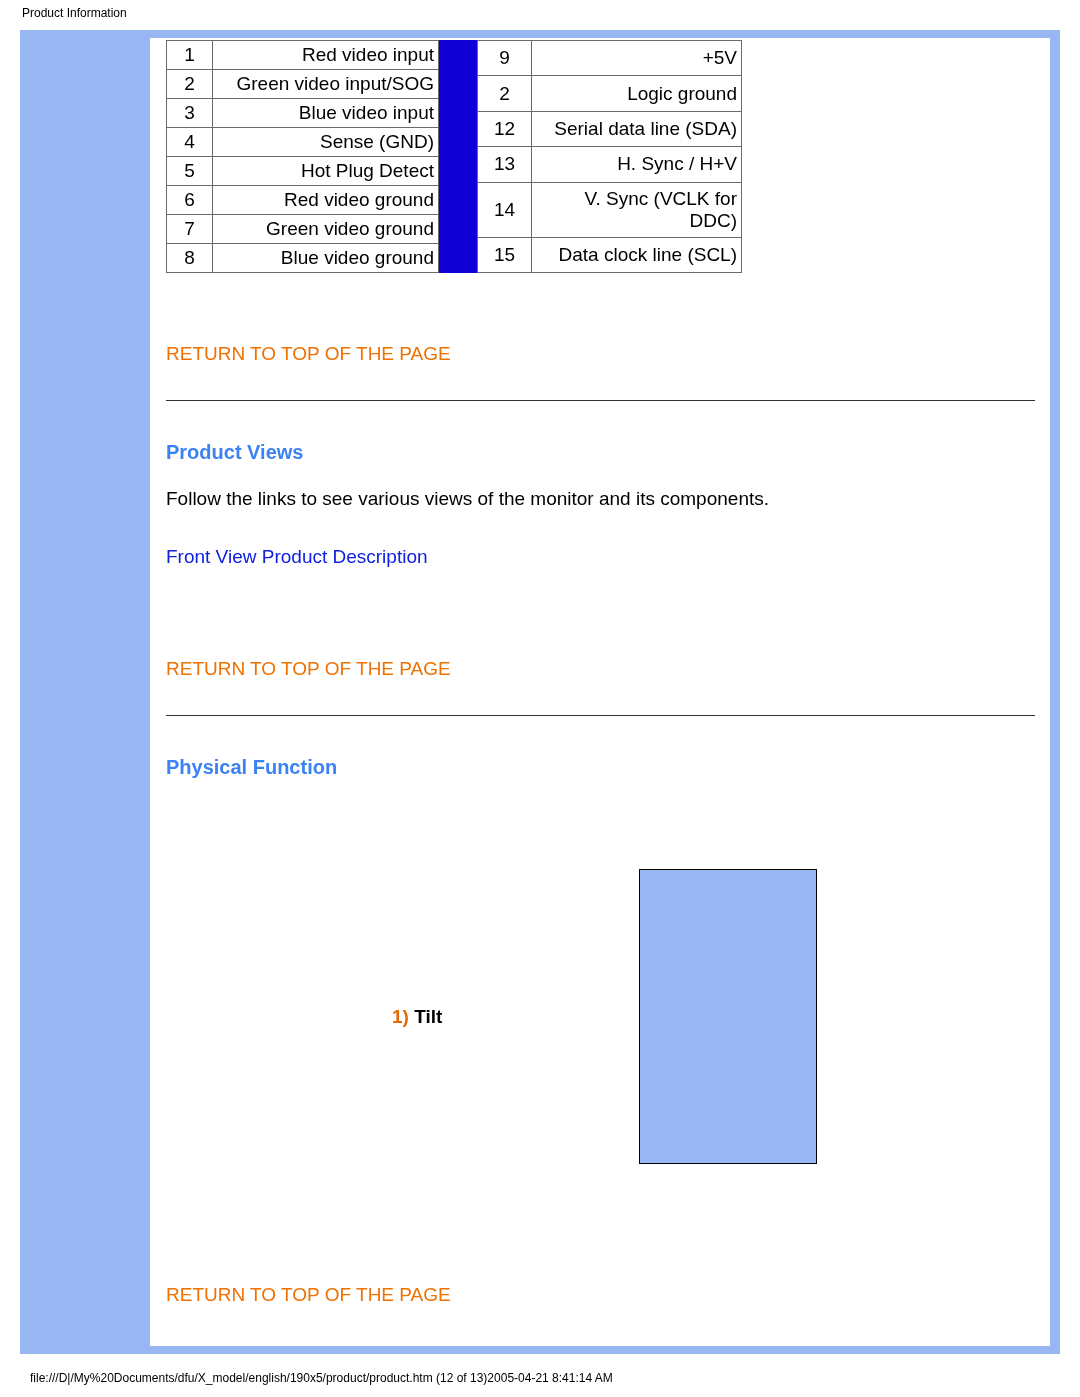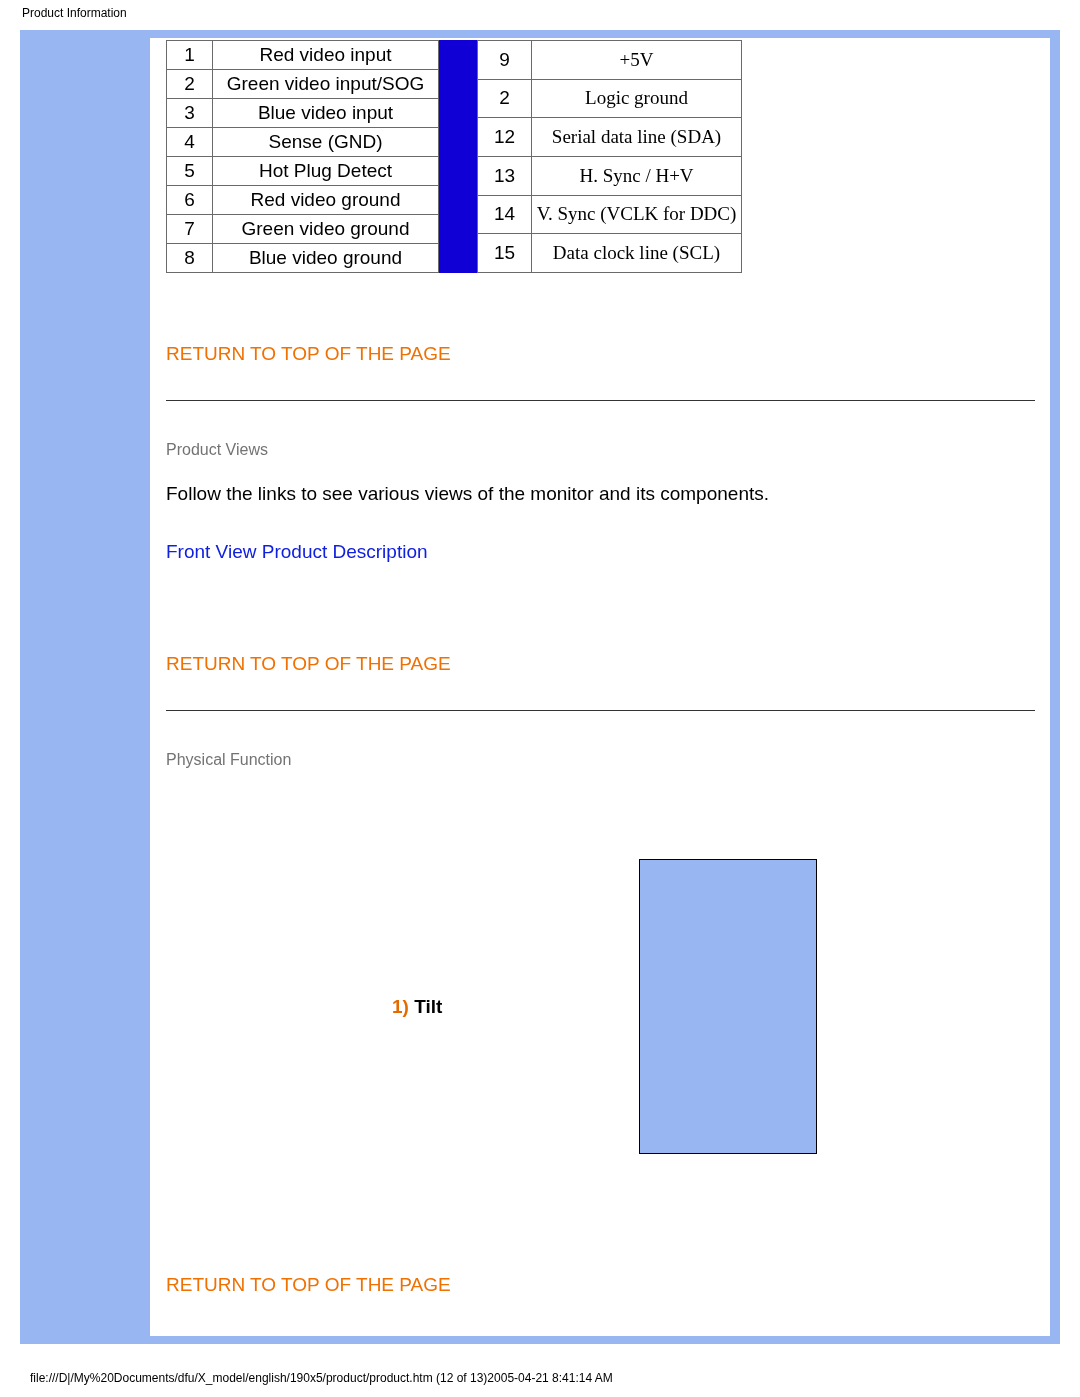--- a/index.html
+++ b/index.html
@@ -61,44 +61,44 @@
     table-layout: fixed;
   }
   table.pin td {
     border: 1px solid #6a6a6a;
     height: 29px;
     padding: 0 4px;
     font-size: 19px;
     vertical-align: middle;
   }
   .pin .num { width: 46px; text-align: center; }
-  .pin .lbl { width: 226px; text-align: center; }
+  .pin .lbl { width: 226px; text-align: right; }
   .spacer {
     width: 38px;
     background: #1000d5;
   }
   .pin-right .num { width: 54px; }
-  .pin-right .lbl { width: 210px; font-family: Liberation Serif, serif; }
+  .pin-right .lbl { width: 210px; }
 
   .return-link {
     color: #f07000;
     text-align: left;
     margin: 70px 0 35px 0;
     font-size: 19px;
   }
   hr.rule {
     border: none;
     border-top: 1px solid #333;
     margin: 0 0 40px 0;
   }
 
   .section-heading {
-    color: #737373;
-    font-weight: normal;
-    font-size: 16px;
+    color: #3b82f6;
+    font-weight: bold;
+    font-size: 20px;
     margin-bottom: 24px;
   }
   .body-text {
     font-size: 19px;
     margin-bottom: 36px;
   }
   .link-blue {
     color: #1020e0;
     font-size: 19px;
   }

